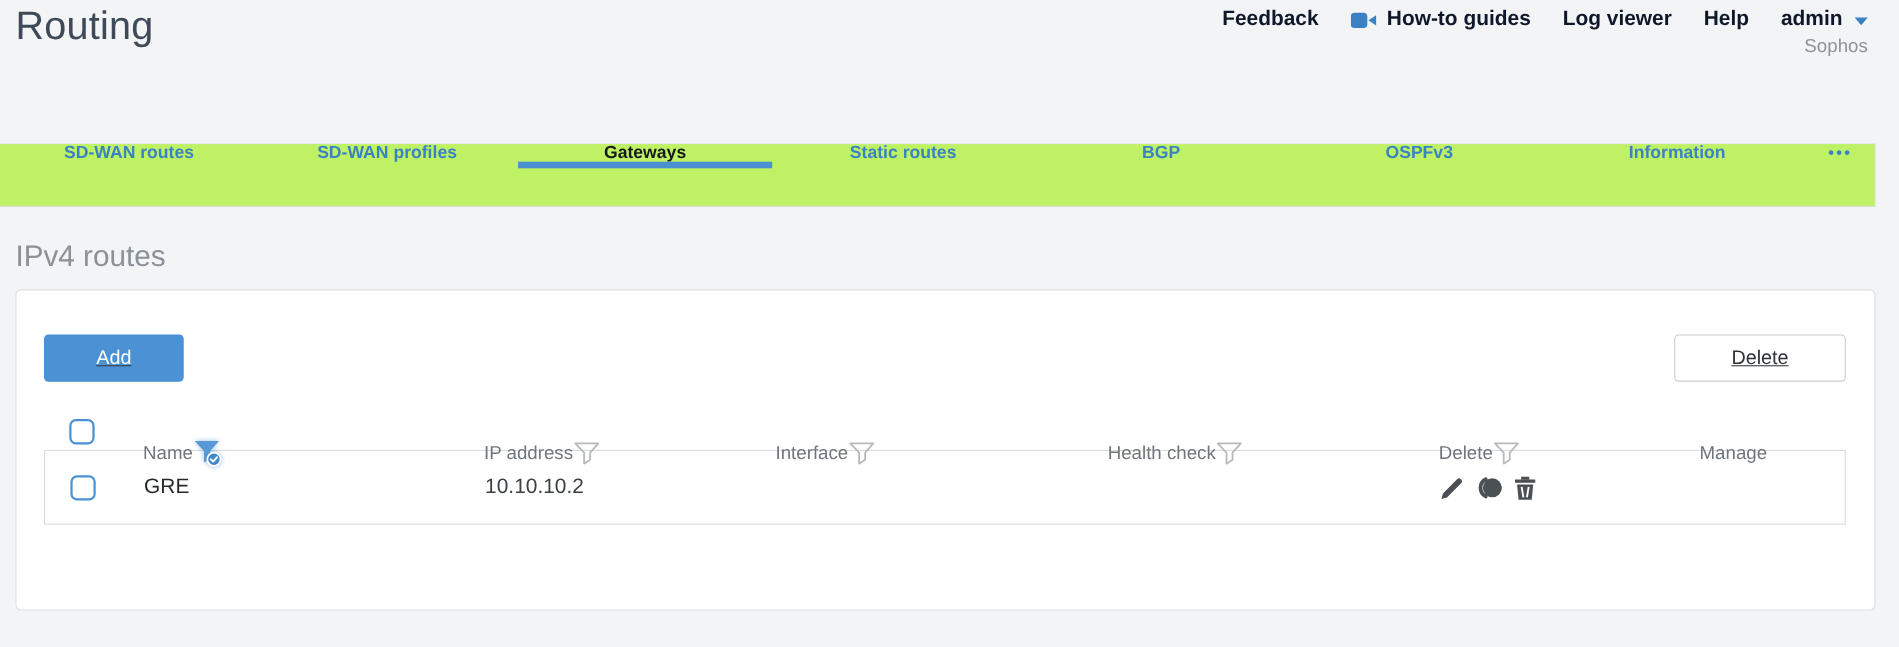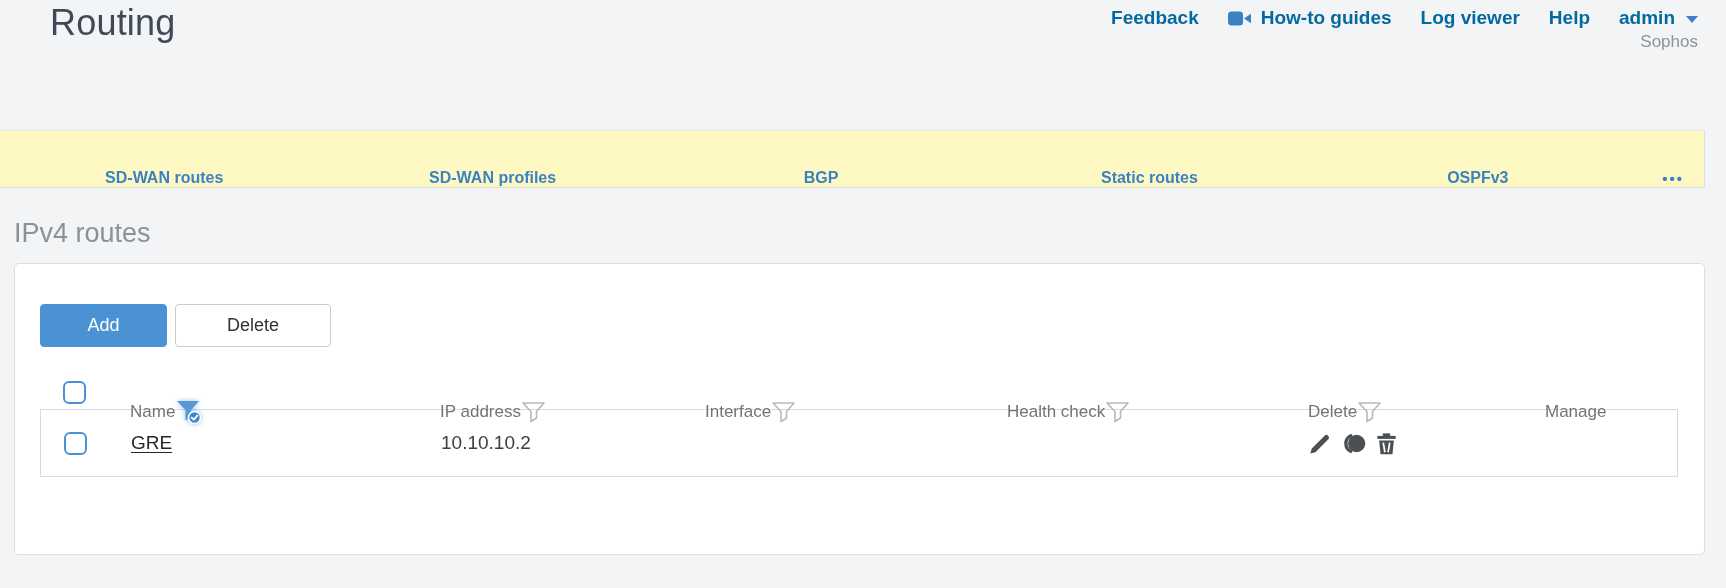--- a/index.html
+++ b/index.html
@@ -5,43 +5,43 @@
   * { margin:0; padding:0; box-sizing:border-box; }
   html,body { width:1726px; height:588px; overflow:hidden; }
   body {
     font-family:"Liberation Sans", sans-serif;
     background:#f3f4f5;
     color:#3b4045;
     -webkit-font-smoothing:antialiased;
   }
 
   
-  .topbar { position:relative; height:130px;margin-left:36px; }
+  .topbar { position:relative; height:130px; }
   .page-title {
     position:absolute; left:14px; top:2px;
     font-size:36px; font-weight:400; color:#3e4a57; letter-spacing:.2px;
   }
   .top-right { position:absolute; top:7px; right:28px; display:flex; flex-direction:column; align-items:flex-end; }
   .links-row { display:flex; align-items:center; gap:29px; }
   .top-link {
-    color:#0369a1; font-size:19px; font-weight:600; text-decoration:none;
+    color:#0f172a; font-size:19px; font-weight:600; text-decoration:none;
     display:flex; align-items:center; gap:9px; cursor:pointer; white-space:nowrap;
   }
   .video-icon svg { display:block; }
   .caret-down {
     display:inline-block; width:0; height:0; margin-left:2px; margin-top:3px;
     border-left:6px solid transparent; border-right:6px solid transparent;
     border-top:7px solid #3a82c4;
   }
   .brand { margin-top:3px; font-size:17px; color:#8d9398; }
 
   
   .tabstrip {
-    display:flex; align-items:flex-end;
-    width:1705px; height:58px; background:#fef9c3;
+    display:flex; align-items:flex-start;
+    width:1705px; height:58px; background:#bef264;
     border-top:1px solid #e6e8ea; border-bottom:1px solid #d8dbde; border-right:1px solid #dcdfe1;
     position:relative;
   }
   .tab {
     flex:1 1 0; display:flex; align-items:center; justify-content:center;
     font-size:16px; font-weight:700; color:#3a82c4; cursor:pointer; position:relative; white-space:nowrap;
   }
   .tab.active { color:#16191c; }
   .tab.active::after {
     content:""; position:absolute; left:2px; right:2px; bottom:-4px; height:6px;
@@ -55,21 +55,21 @@
   
   .section-heading {
     margin:30px 0 0 14px; font-size:27px; font-weight:400; color:#8b9197;
   }
   .card {
     margin:14px 21px 0 14px; height:292px;
     background:#ffffff; border:1px solid #dcdfe1; border-radius:5px;
     padding:40px 26px 0 25px;
   }
 
-  .btn-row { display:flex; justify-content:flex-start; gap:8px; height:43px; }
+  .btn-row { display:flex; justify-content:space-between; gap:8px; height:43px;text-decoration:underline; }
   .btn { font-family:inherit; font-size:18px; border-radius:4px; cursor:pointer; }
   .btn-add {
     width:127px; background:#4a92d3; color:#ffffff; border:1px solid #4a92d3; font-weight:400;
   }
   .btn-delete {
     width:156px; background:#ffffff; color:#2f3337; border:1px solid #c9cdd0;
   }
 
   
   .grid {
@@ -85,21 +85,21 @@
   .cb-cell { padding-left:23px; }
   .checkbox {
     display:block; width:23px; height:23px; background:#fff;
     border:2px solid #4a90d2; border-radius:6px; cursor:pointer;
   }
   .trow {
     height:68px; margin-top:2px;
     background:#fff; border:1px solid #d9dcde;
   }
   .td { font-size:19px; color:#3b4045; }
-  .name-link { color:#26292c; text-decoration:underline; text-underline-offset:3px; cursor:pointer; }
+  .name-link { color:#26292c; text-underline-offset:3px; cursor:pointer; }
   .status-dot { width:16px; height:16px; border-radius:50%; background:#7dc242; }
   .actions { display:flex; align-items:center; gap:9px; }
   .action-btn { cursor:pointer; display:flex; }
   .filter-applied-icon { filter:drop-shadow(0 0 2.5px rgba(88,152,213,.65)); }
 </style>
 </head>
 <body>
 
 <div class="topbar">
   <h1 class="page-title">Routing</h1>
@@ -128,23 +128,25 @@
         <span class="caret-down"></span>
       </a>
     </div>
     <div class="brand">Sophos</div>
   </div>
 </div>
 
 <nav class="tabstrip">
   <div class="tab">SD-WAN routes</div>
   <div class="tab">SD-WAN profiles</div>
+  <div class="tab active">Gateways</div>
+  <div class="tab">Static routes</div>
   <div class="tab">BGP</div>
-  <div class="tab">Static routes</div>
   <div class="tab">OSPFv3</div>
+  <div class="tab">Information</div>
   <div class="tab-overflow">•••</div>
 </nav>
 
 <h2 class="section-heading">IPv4 routes</h2>
 
 <div class="card">
 
   <div class="btn-row">
     <button class="btn btn-add">Add</button>
     <button class="btn btn-delete">Delete</button>

